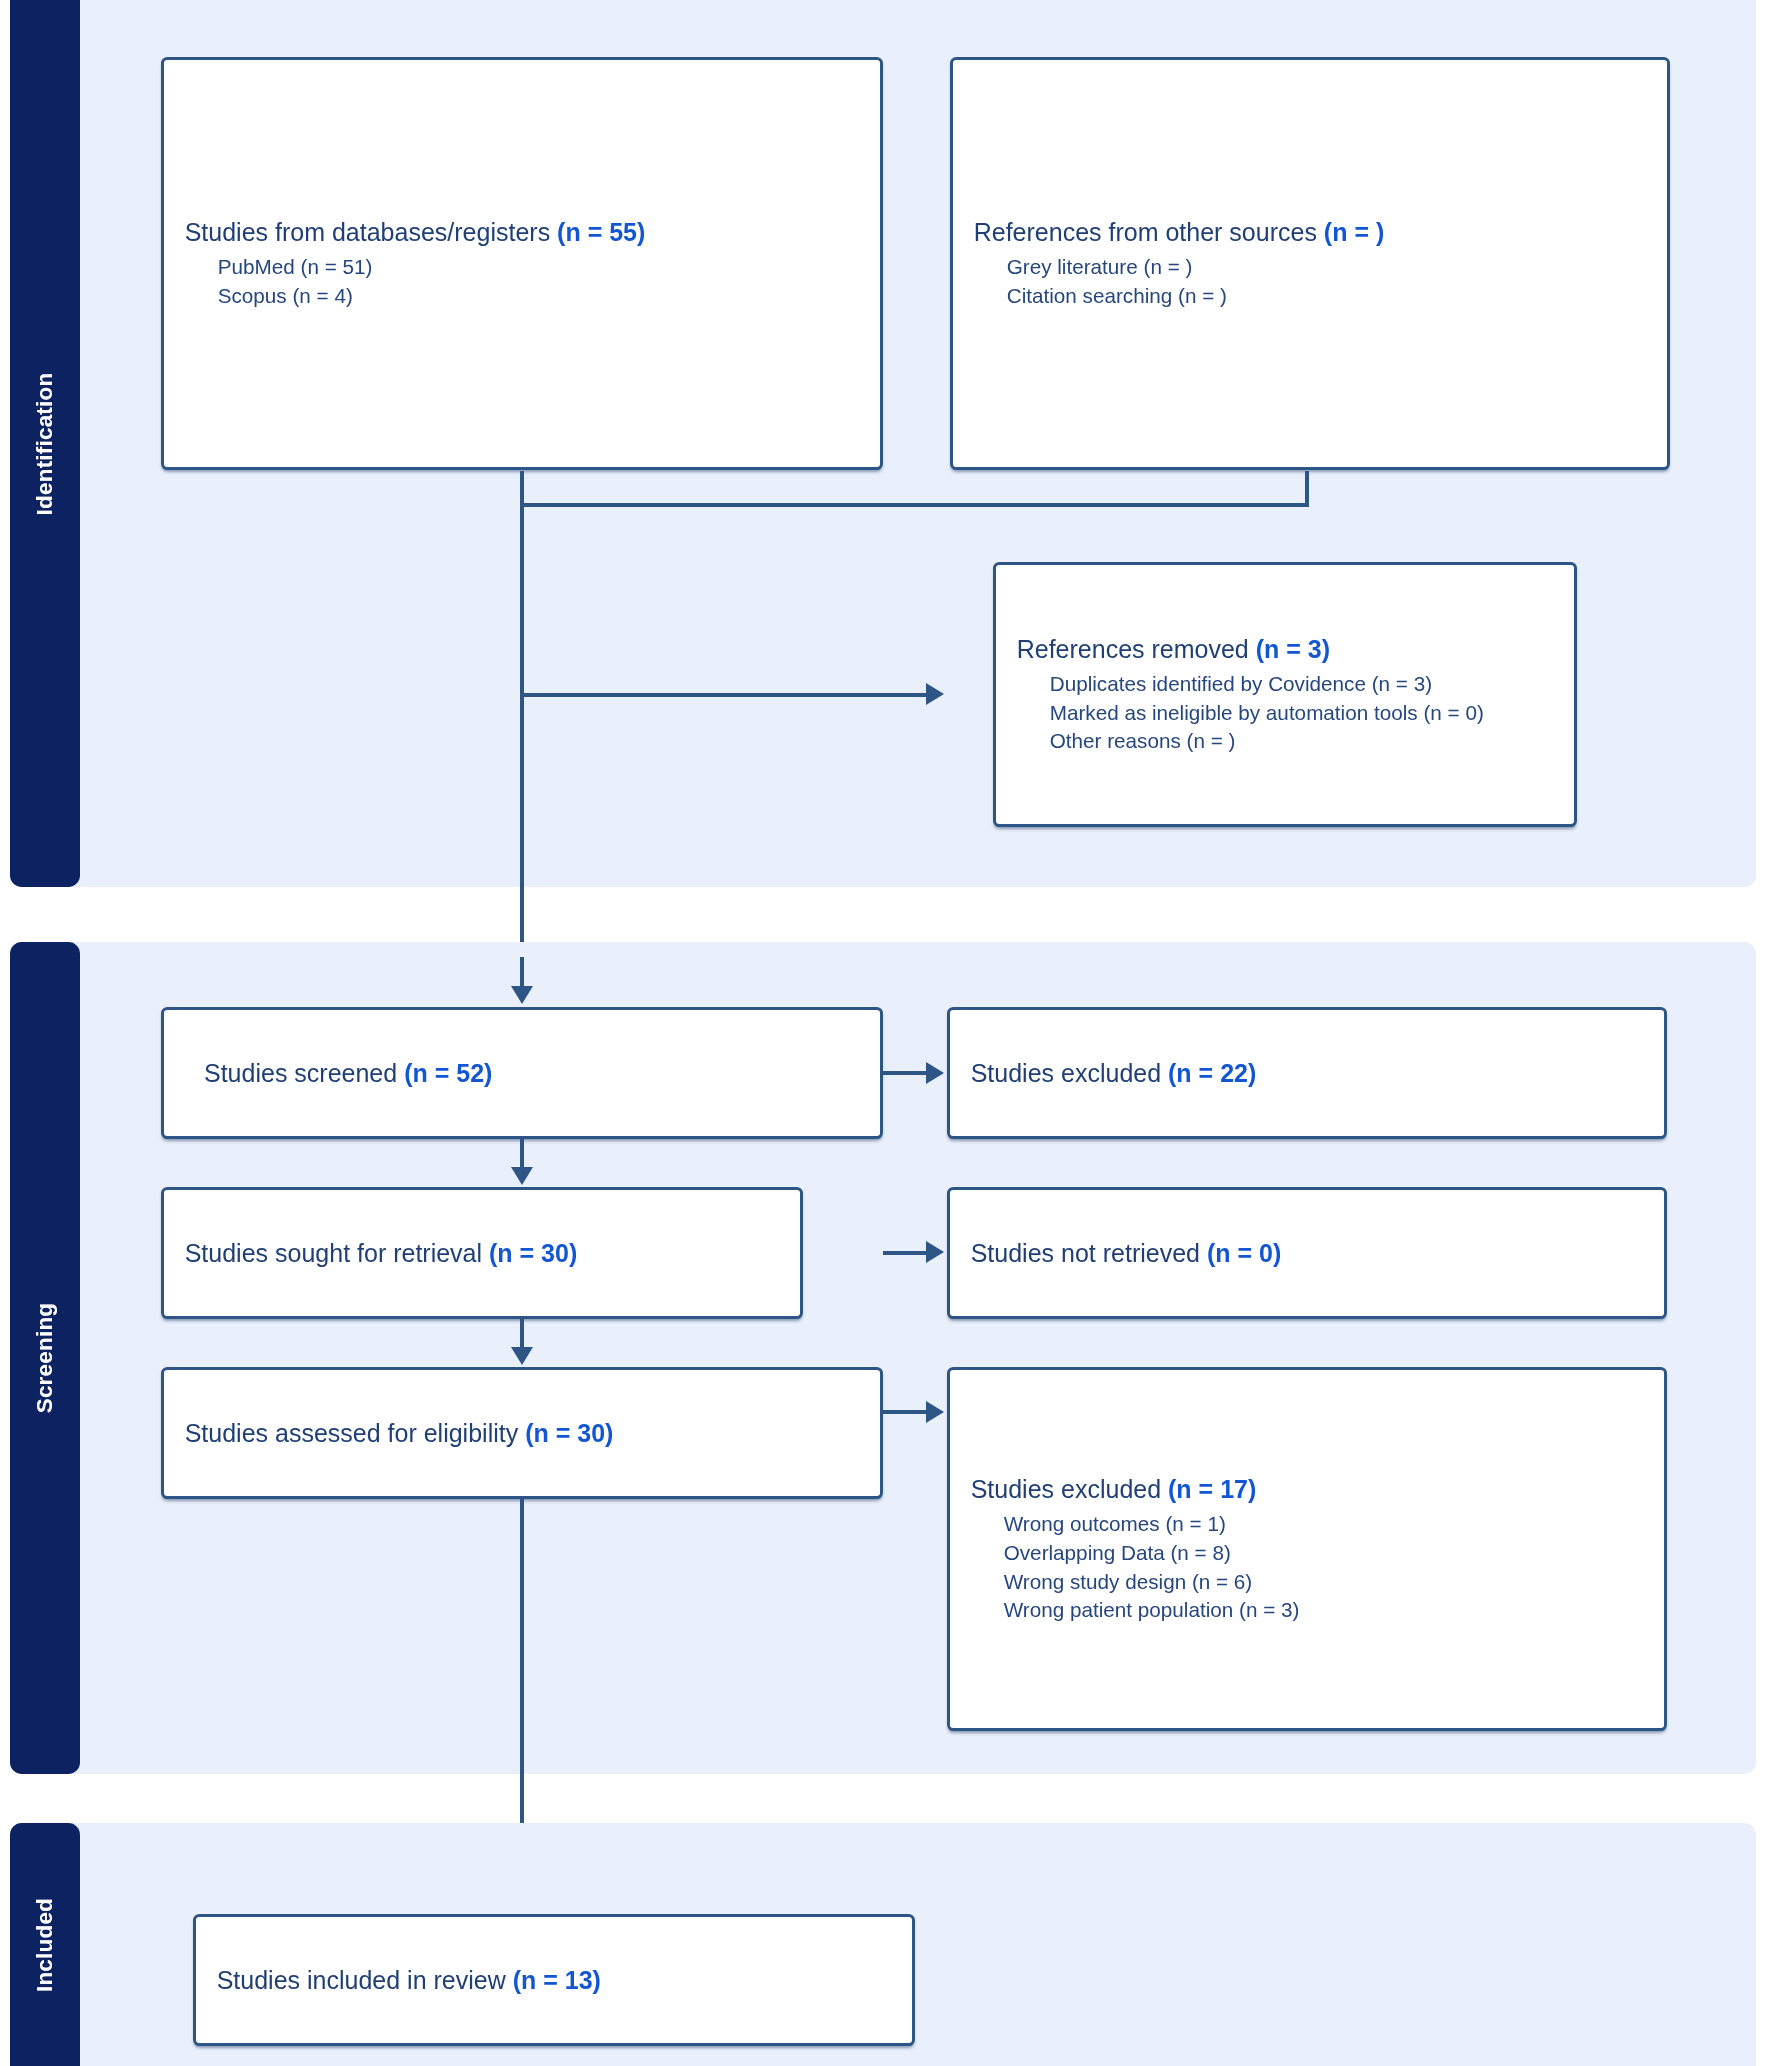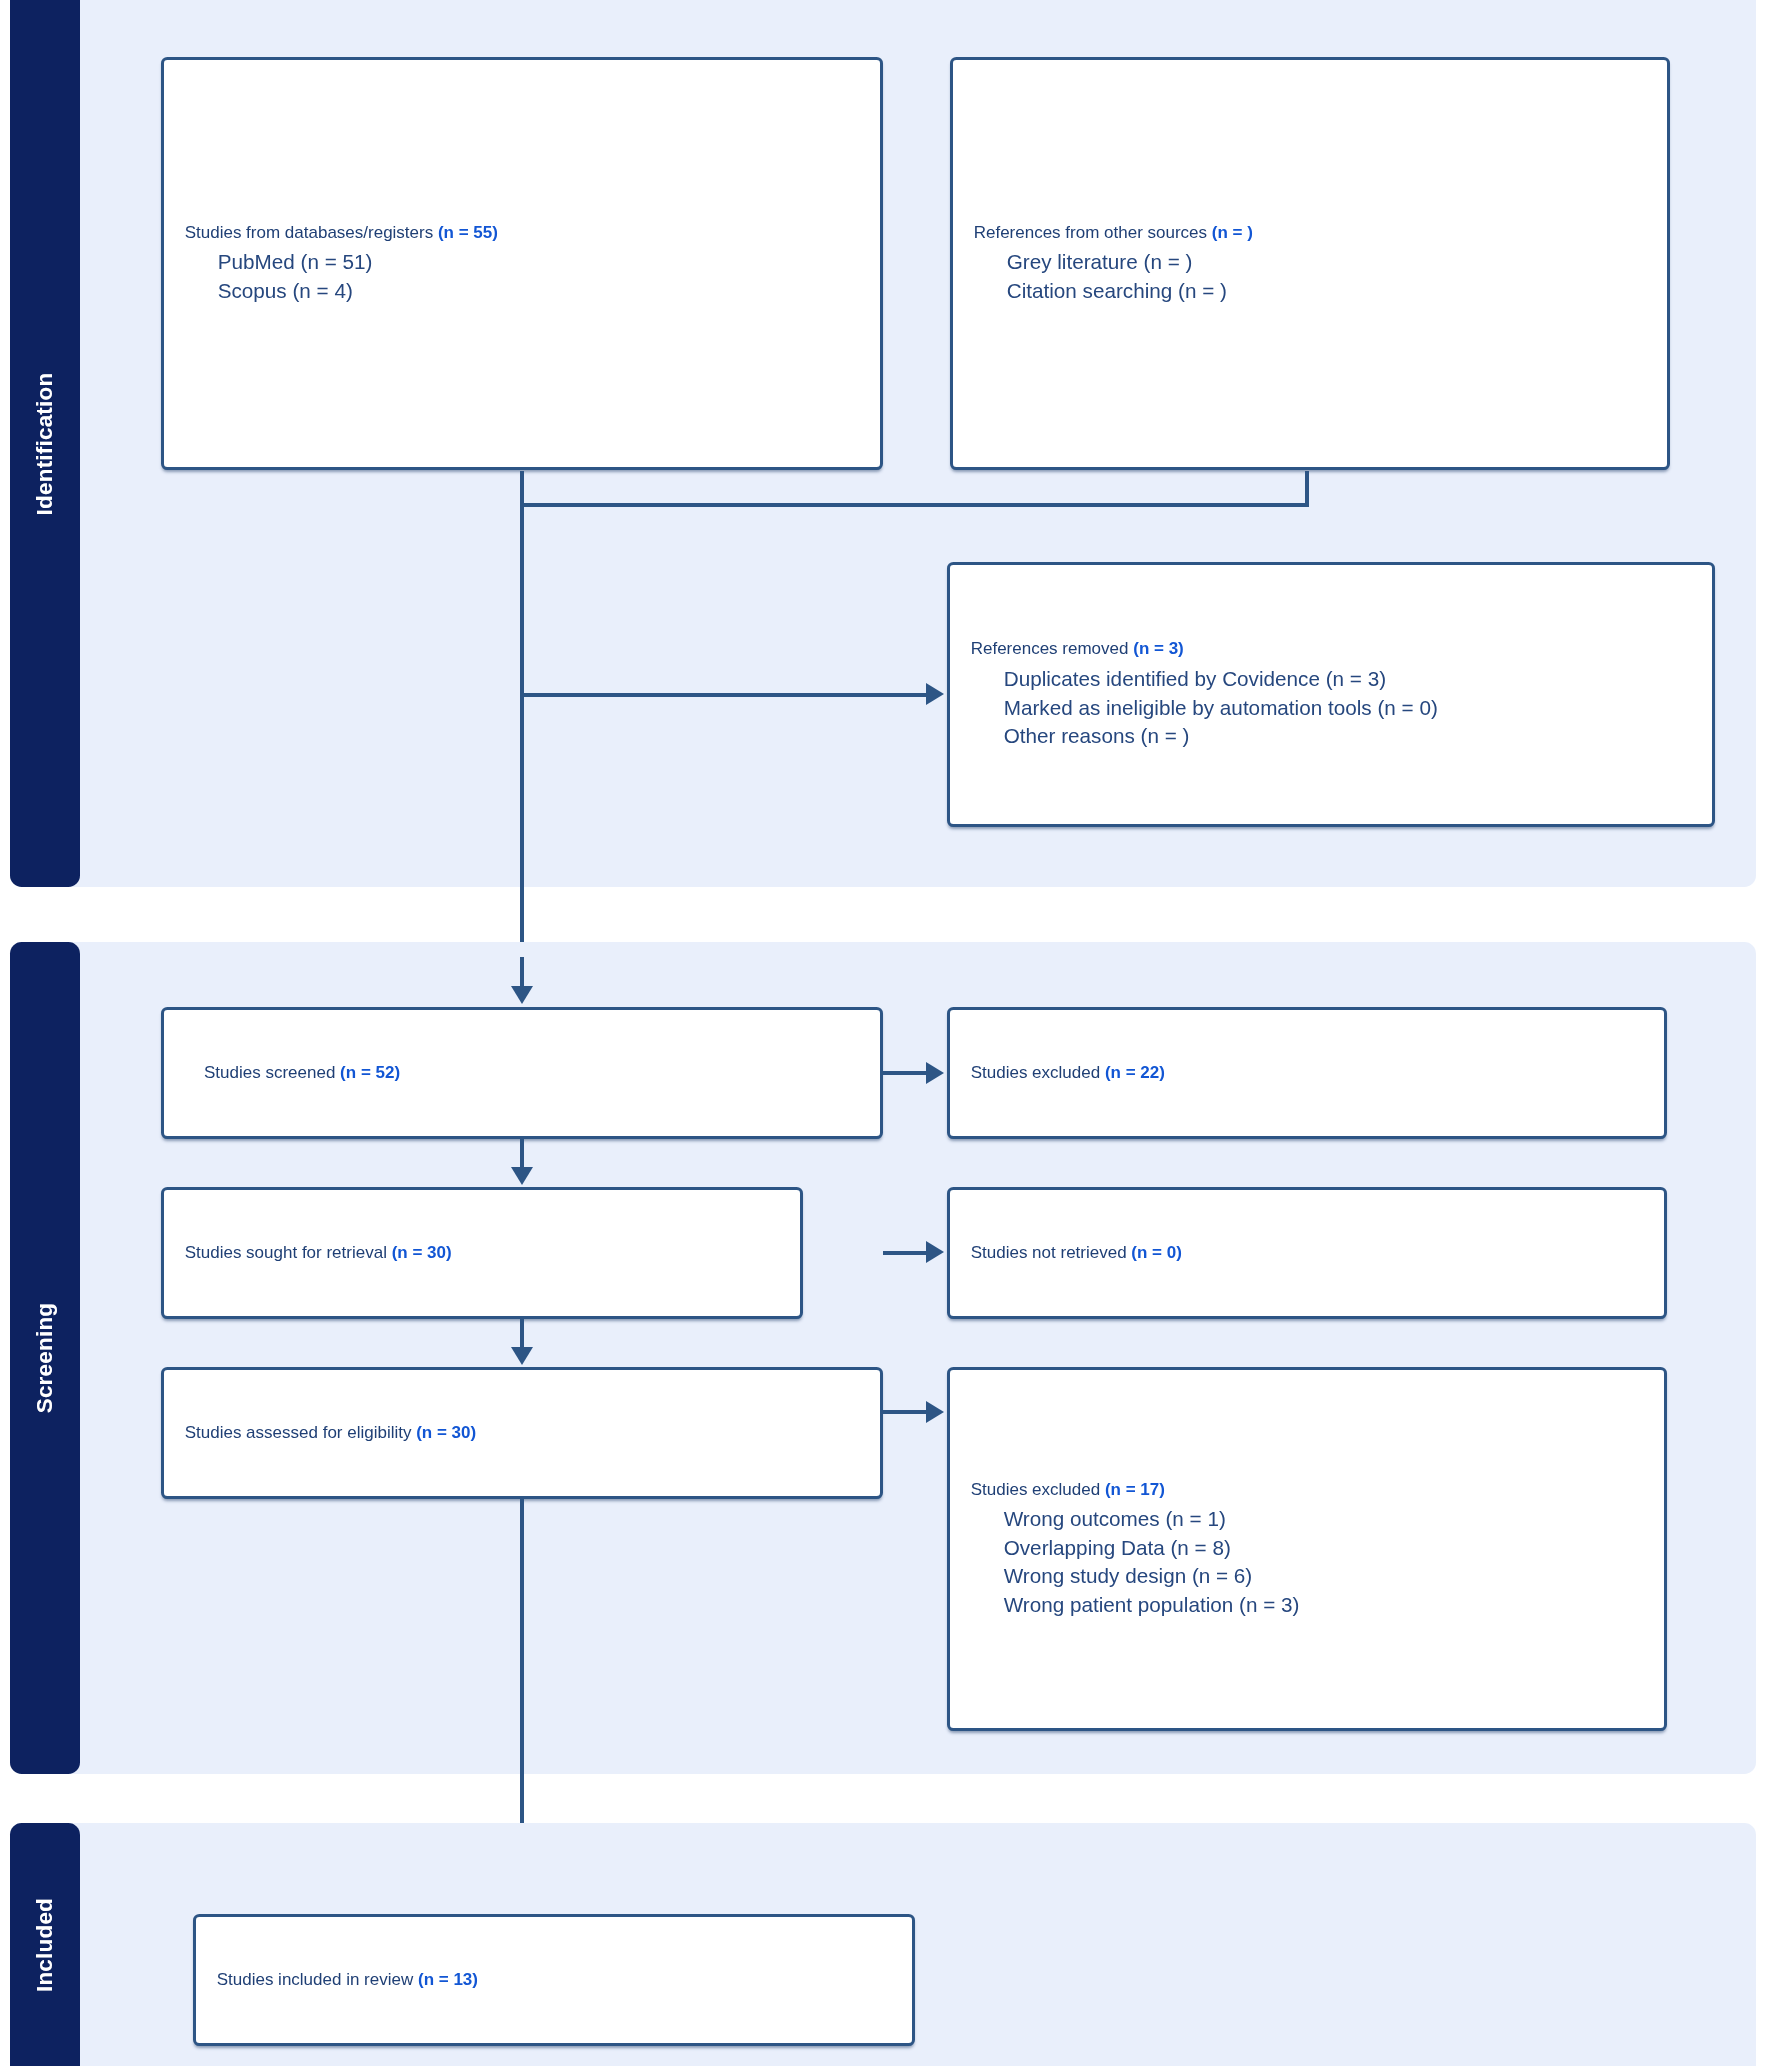--- a/index.html
+++ b/index.html
@@ -52,21 +52,21 @@
     border: 3.6px solid #2d5585;
     border-radius: 6.3px;
     box-sizing: border-box;
     box-shadow: 0 3.1px 3.1px -1.3px rgba(20,50,95,0.45);
     display: flex;
     flex-direction: column;
     justify-content: center;
     padding: 0 20.7px;
   }
   .node-title {
-    font-size: 17px;
+    font-size: 25px;
     color: #1f3f75;
     line-height: 1.30;
     white-space: nowrap;
   }
   .node-title .count {
     color: #1256d4;
     font-weight: bold;
   }
   .sub-list {
     margin: 4.5px 0 0 0;
@@ -134,21 +134,21 @@
     <div class="node-title">
       <span>References from other sources</span>
       <span class="count"> (n = )</span>
     </div>
     <ul class="sub-list">
       <li class="sub-item">Grey literature (n = )</li>
       <li class="sub-item">Citation searching (n = )</li>
     </ul>
   </div>
 
-  <div class="node" style="left:947px; top:562px; width:768px; height:265px;">
+  <div class="node" style="left:993px; top:562px; width:584px; height:265px;">
     <div class="node-title">
       <span>References removed</span>
       <span class="count"> (n = 3)</span>
     </div>
     <ul class="sub-list">
       <li class="sub-item">Duplicates identified by Covidence (n = 3)</li>
       <li class="sub-item">Marked as ineligible by automation tools (n = 0)</li>
       <li class="sub-item">Other reasons (n = )</li>
     </ul>
   </div>

